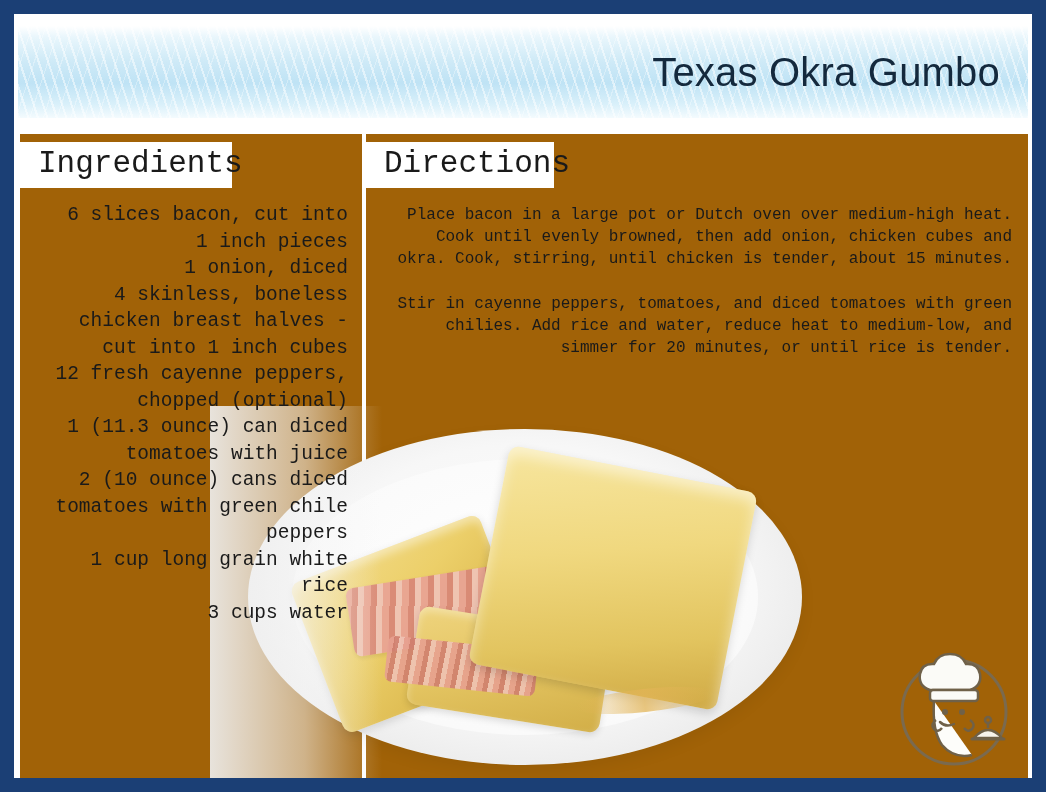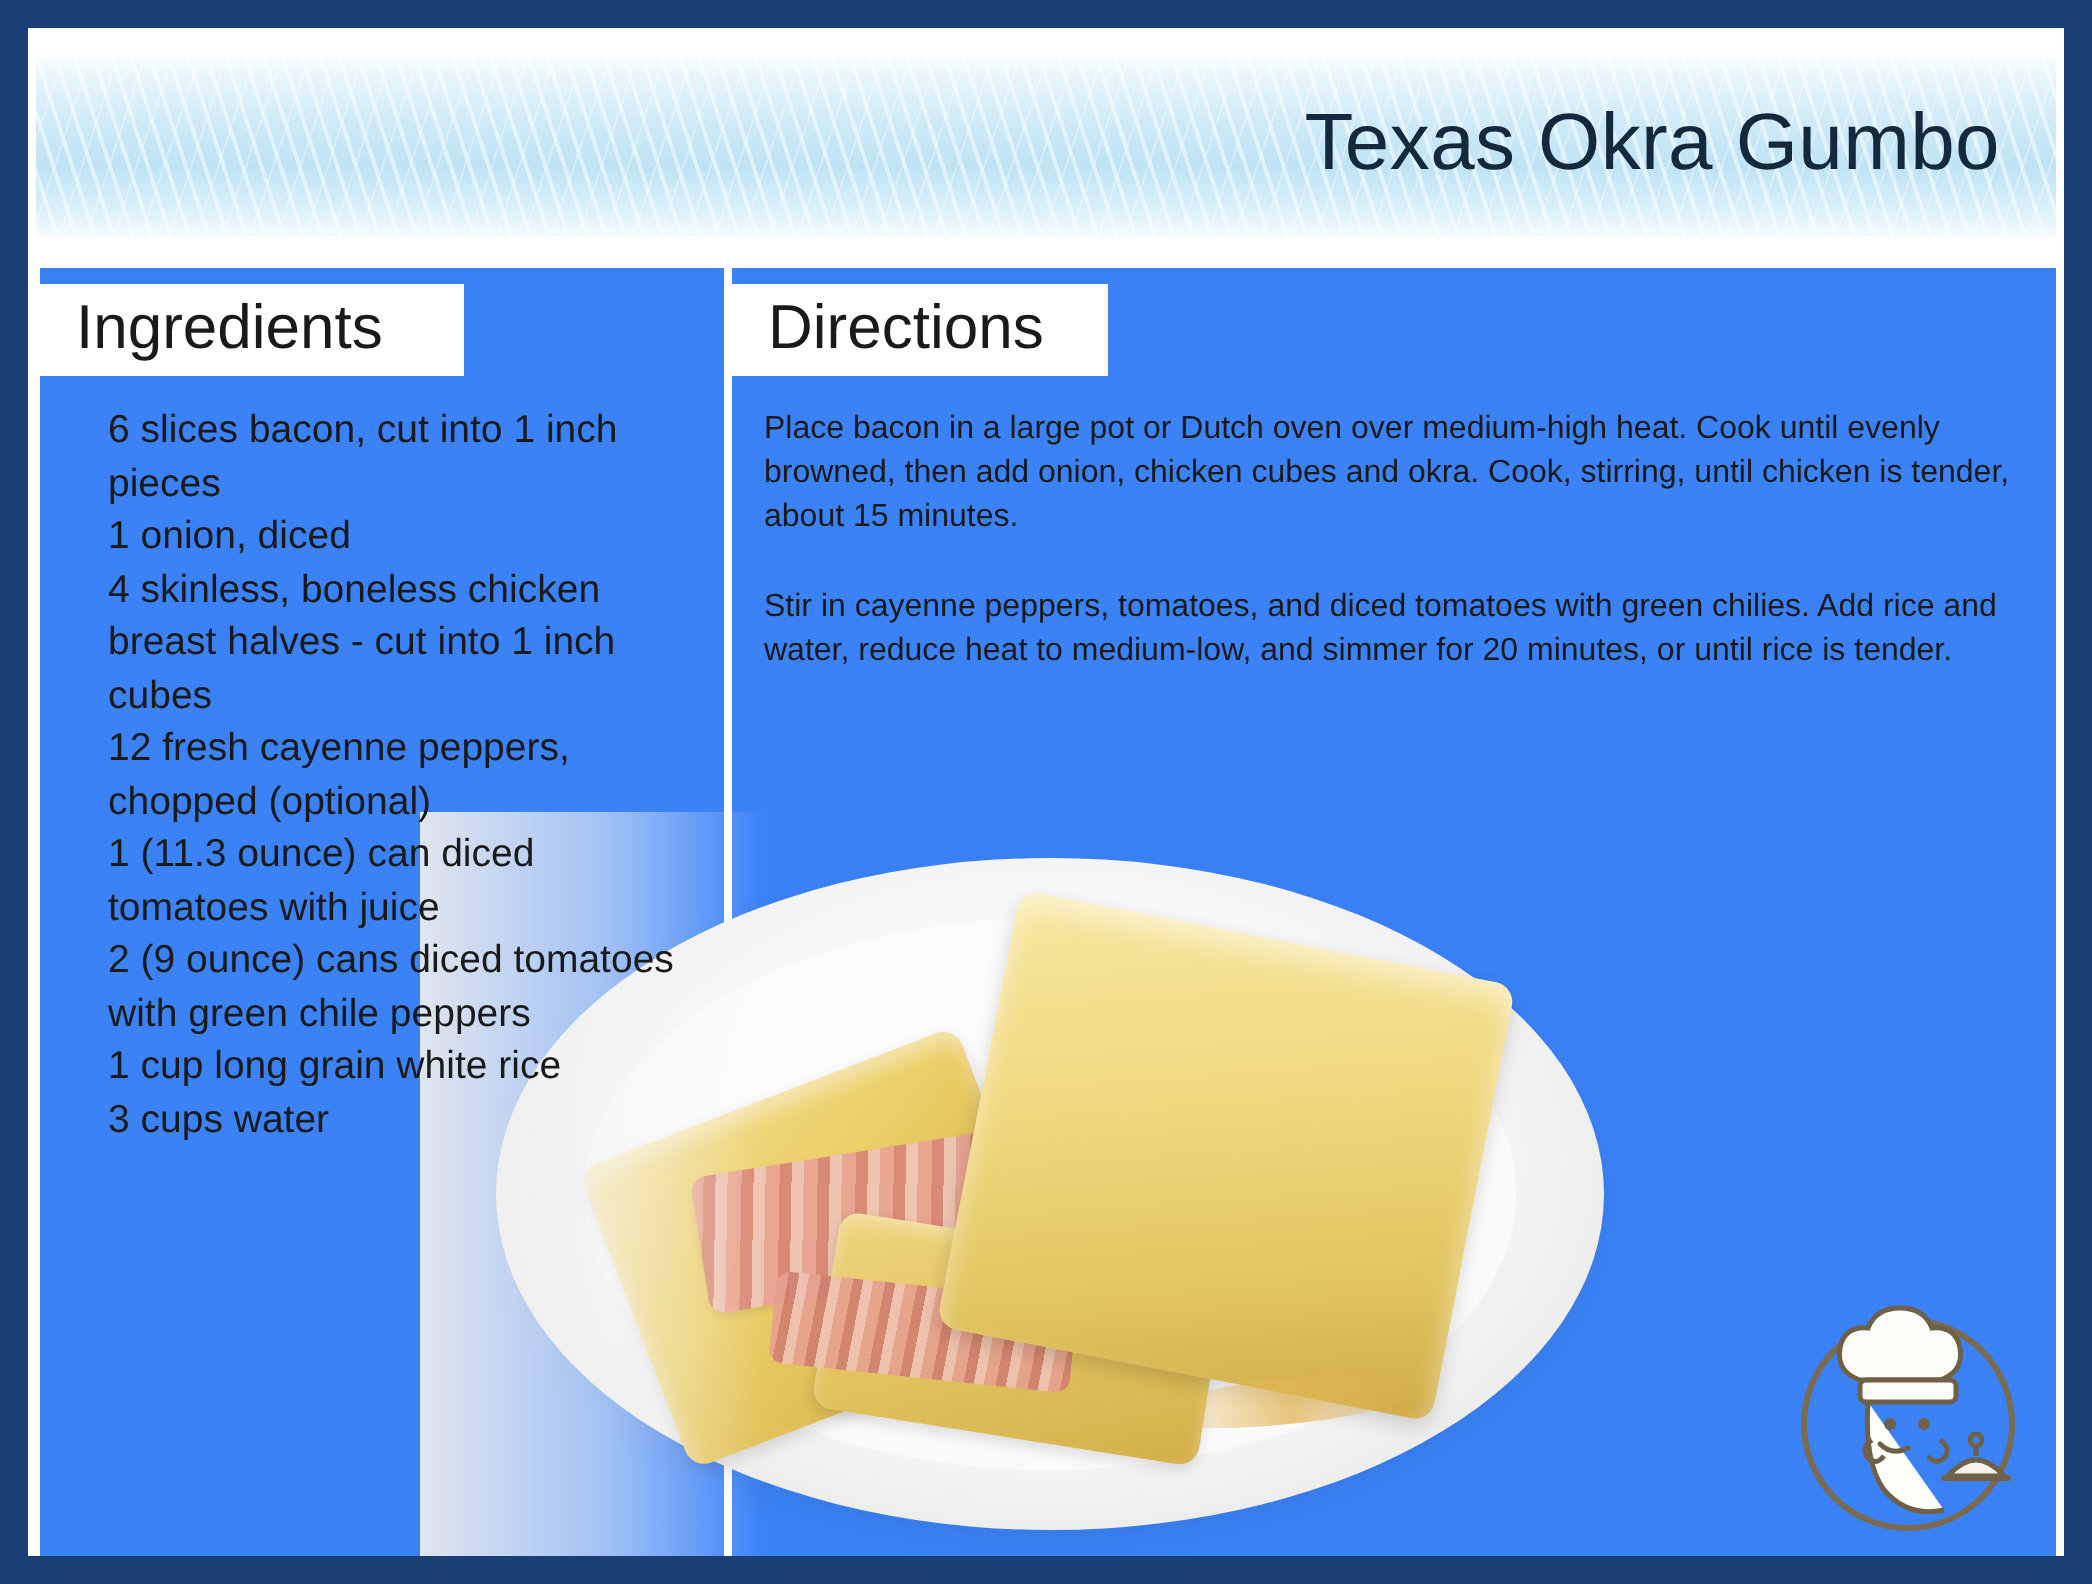--- a/index.html
+++ b/index.html
@@ -13,20 +13,21 @@
     font-family: "Liberation Sans", sans-serif;
     overflow: hidden;
   }
   .slide {
     position: relative;
     width: 1046px;
     height: 792px;
     box-sizing: border-box;
     background: #ffffff;
     border: 14px solid #1b3f75;
+    text-align: right;
   }
   .inner {
     position: absolute;
     left: 0; top: 0; right: 0; bottom: 0;
     background: #ffffff;
     overflow: hidden;
   }
 
   
   .title-band {
@@ -62,21 +63,22 @@
     font-size: 40px;
     color: #14293d;
     letter-spacing: 0.2px;
     white-space: nowrap;
     z-index: 2;
   }
 
   
   .col {
     position: absolute;
-    background: #3b82f6;
+    background: #a16207;
+    font-family: Liberation Mono, monospace;
   }
   .col-ingredients {
     left: 6px;
     top: 120px;
     width: 342px;
     height: 650px;
   }
   .col-directions {
     left: 352px;
     top: 120px;
@@ -248,21 +250,21 @@
     </div>
 
     <div class="col col-ingredients">
       <div class="col-header">Ingredients</div>
       <div class="col-body">
         <div class="ingredient-line">6 slices bacon, cut into 1 inch pieces</div>
         <div class="ingredient-line">1 onion, diced</div>
         <div class="ingredient-line">4 skinless, boneless chicken breast halves - cut into 1 inch cubes</div>
         <div class="ingredient-line">12 fresh cayenne peppers, chopped  (optional)</div>
         <div class="ingredient-line">1 (11.3 ounce) can diced tomatoes with juice</div>
-        <div class="ingredient-line">2 (9 ounce) cans diced tomatoes with green chile peppers</div>
+        <div class="ingredient-line">2 (10 ounce) cans diced tomatoes with green chile peppers</div>
         <div class="ingredient-line">1 cup long grain white rice</div>
         <div class="ingredient-line">3 cups water</div>
       </div>
     </div>
 
     <div class="col col-directions">
       <div class="col-header">Directions</div>
       <div class="col-body">
         <p class="direction-para">Place bacon in a large pot or Dutch oven over medium-high heat. Cook until evenly browned, then add onion, chicken cubes and okra. Cook, stirring, until chicken is tender, about 15 minutes.</p>
         <p class="direction-para">Stir in cayenne peppers, tomatoes, and diced tomatoes with green chilies. Add rice and water, reduce heat to medium-low, and simmer for 20 minutes, or until rice is tender.</p>

